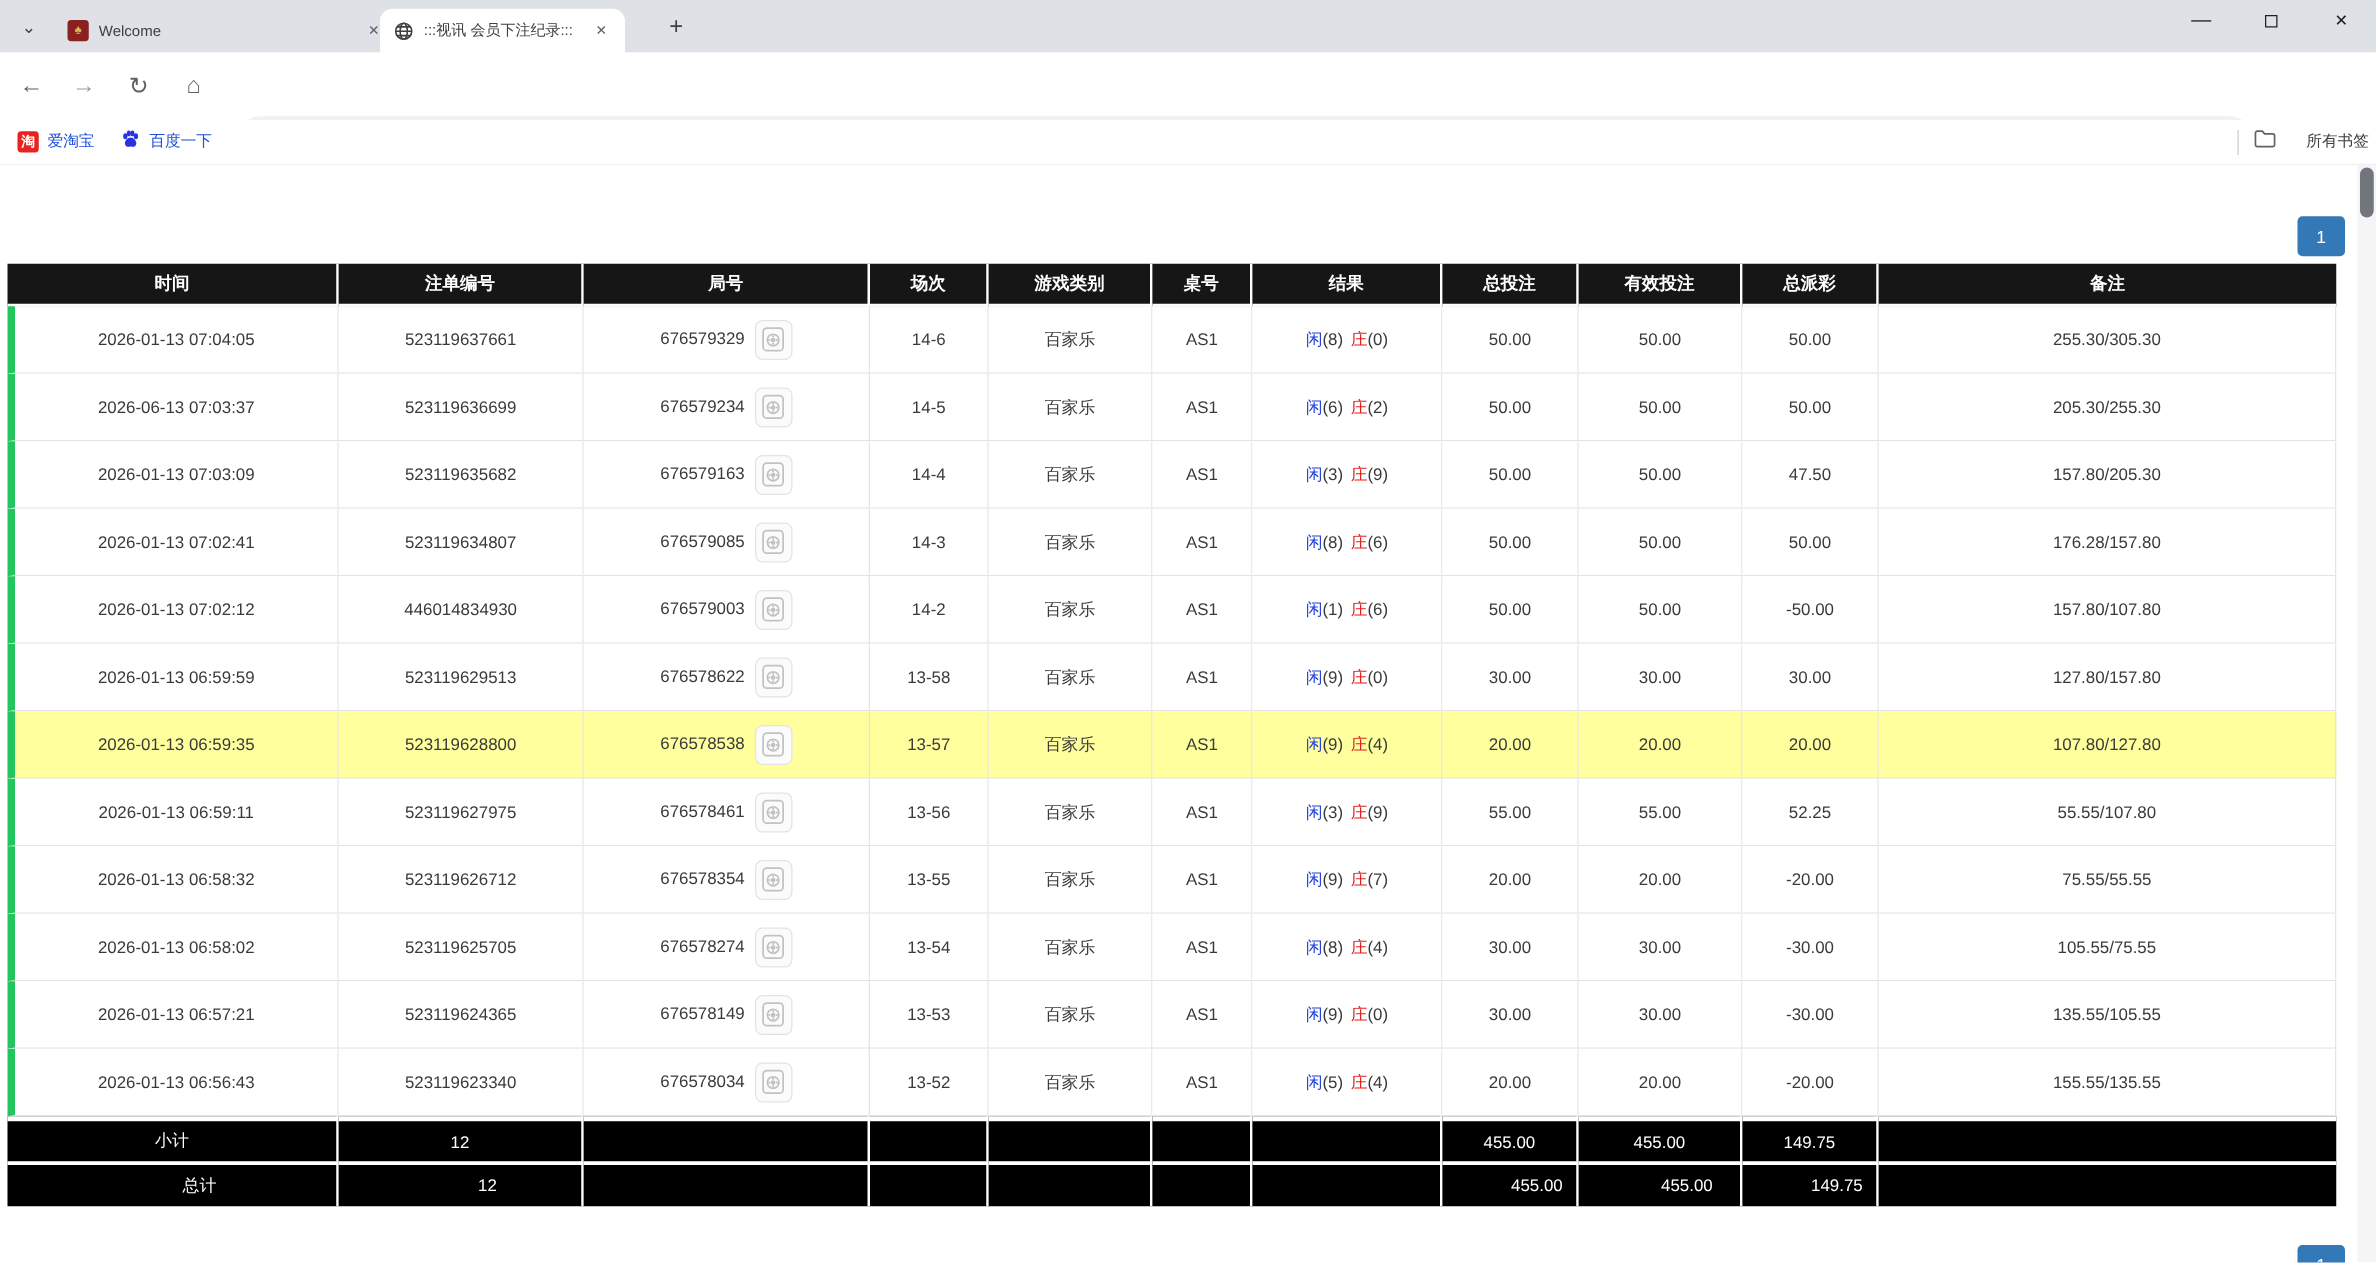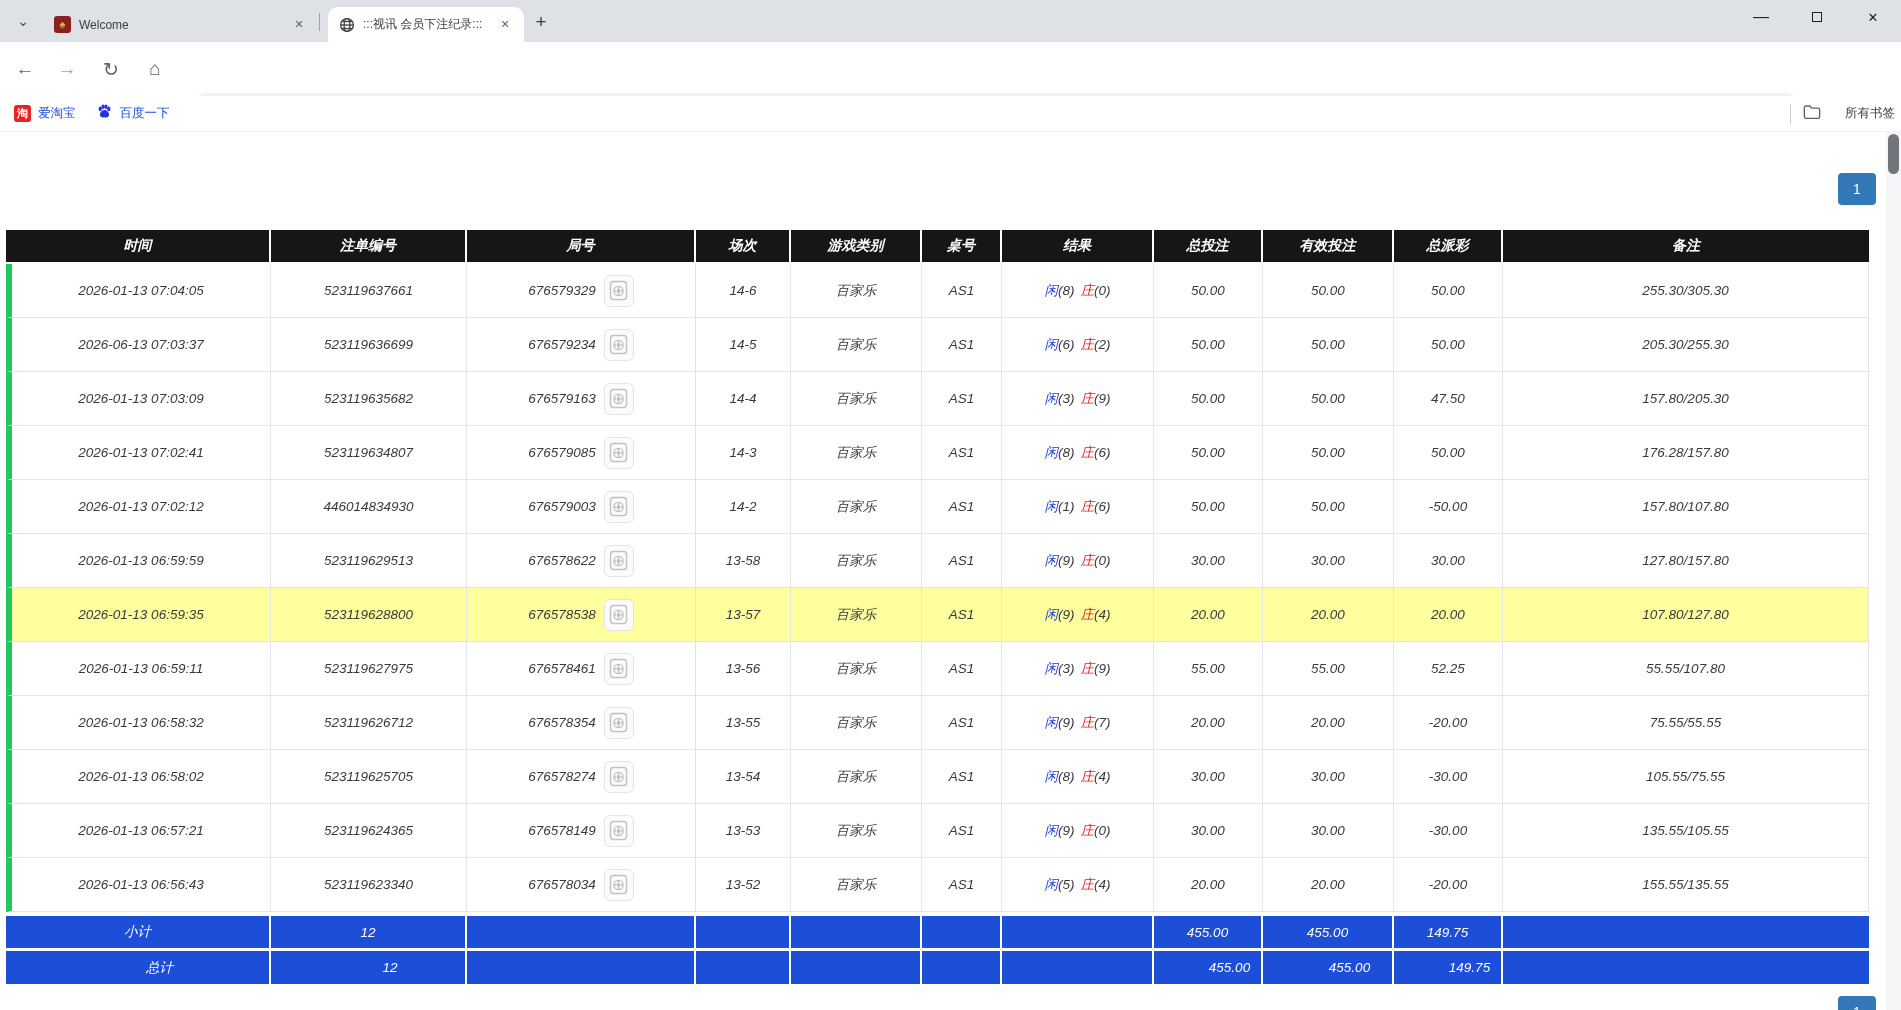--- a/index.html
+++ b/index.html
@@ -9,21 +9,21 @@
 
   
   .tabstrip { position:absolute; left:0; top:0; width:1901px; height:42px; background:#dee1e6; }
   .tab-search { position:absolute; left:10px; top:8px; width:26px; height:26px; border-radius:50%;
     display:flex; align-items:center; justify-content:center; color:#45494d; font-size:14px; cursor:pointer; }
   .tab { position:absolute; top:7px; height:35px; display:flex; align-items:center; padding:0 10px; gap:8px; }
   .tab .title { font-size:12px; color:#3c4043; white-space:nowrap; overflow:hidden; text-overflow:ellipsis; flex:1; }
   .tab .close { width:18px; height:18px; border-radius:50%; display:flex; align-items:center; justify-content:center;
     font-size:11px; color:#5f6368; cursor:pointer; }
   .tab.inactive { left:44px; width:274px; }
-  .tab.active { left:328px; width:196px; background:#fff; border-radius:10px 10px 0 0; }
+  .tab.active { left:304px; width:196px; background:#fff; border-radius:10px 10px 0 0; }
   .tab-divider { position:absolute; left:319px; top:13px; width:1px; height:18px; background:#9fa3a8; }
   .favicon { width:17px; height:17px; flex:0 0 17px; display:flex; align-items:center; justify-content:center; }
   .fav-spade { background:#8a2121; border-radius:3px; color:#e0b14e; font-size:11px; line-height:1; }
   .newtab { position:absolute; left:528px; top:9px; width:26px; height:26px; display:flex; align-items:center;
     justify-content:center; font-size:19px; color:#3c4043; cursor:pointer; }
   .wincontrols { position:absolute; right:0; top:0; height:34px; display:flex; }
   .winbtn { width:56px; height:34px; display:flex; align-items:center; justify-content:center; color:#202124; cursor:pointer; }
   .winbtn .maxbox { width:10px; height:10px; border:1px solid #202124; }
   .winbtn.min span { font-size:16px; line-height:4px; }
   .winbtn.close span { font-size:13px; }
@@ -56,30 +56,30 @@
   .bm-all { display:flex; align-items:center; gap:24px; padding-right:6px; cursor:pointer; }
   .bm-all .label { font-size:12.5px; color:#3c4043; white-space:nowrap; }
 
   
   .page { position:absolute; left:0; top:132px; width:1901px; height:878px; background:#fff; }
   .pag-top { position:absolute; left:1838px; top:41px; width:38px; height:32px; background:#3379b7; color:#fff;
     border:none; border-radius:4px; font-size:14px; font-family:inherit; cursor:pointer; }
   .pag-bottom { position:absolute; left:1838px; top:864px; width:38px; height:32px; background:#3379b7; color:#fff;
     border:none; border-radius:4px 4px 0 0; font-size:14px; font-family:inherit; cursor:pointer; }
 
-  table.bets { position:absolute; left:6px; top:98px; width:1863px; border-collapse:separate; border-spacing:0;
-    table-layout:fixed;font-style:italic; }
+  table.bets { position:absolute; left:6px; top:79px; width:1863px; border-collapse:separate; border-spacing:0;
+    table-layout:fixed; }
   table.bets thead th { background:#161616; color:#fff; font-size:14px; font-weight:bold; height:34px;
     border-right:2px solid #fff; border-bottom:2px solid #fff; text-align:center; }
   table.bets thead th:last-child { border-right:none; }
   table.bets tbody td { background:#fff; height:54px; text-align:center; font-size:13.5px; color:#3a3a3a;
     border-right:1px solid #e4e4e4; border-bottom:1px solid #e4e4e4; vertical-align:middle; }
   table.bets tbody td:first-child { border-left:6px solid #22c55e;text-align:center; }
   table.bets tbody tr.hl td { background:#ffff9e; }
-  table.bets tfoot td { background:#1d4ed8; color:#fff; font-size:13.5px; text-align:center;
+  table.bets tfoot td { background:#000000; color:#fff; font-size:13.5px; text-align:center;
     border-right:2px solid #fff; height:36px; }
   table.bets tfoot tr:first-child td { border-top:4px solid #fff; }
   table.bets tfoot tr:last-child td { border-top:3px solid #fff;padding-left:44px; }
   table.bets tfoot td:last-child { border-right:none; }
 
   .player-lbl { color:#2343d7; }
   .banker-lbl { color:#e02020; margin-left:6px; }
   .score { color:#3a3a3a; }
   td.bet-amt { color:#2b72d7; cursor:pointer; }
   td .neg, td.neg { color:#e8332a; }

